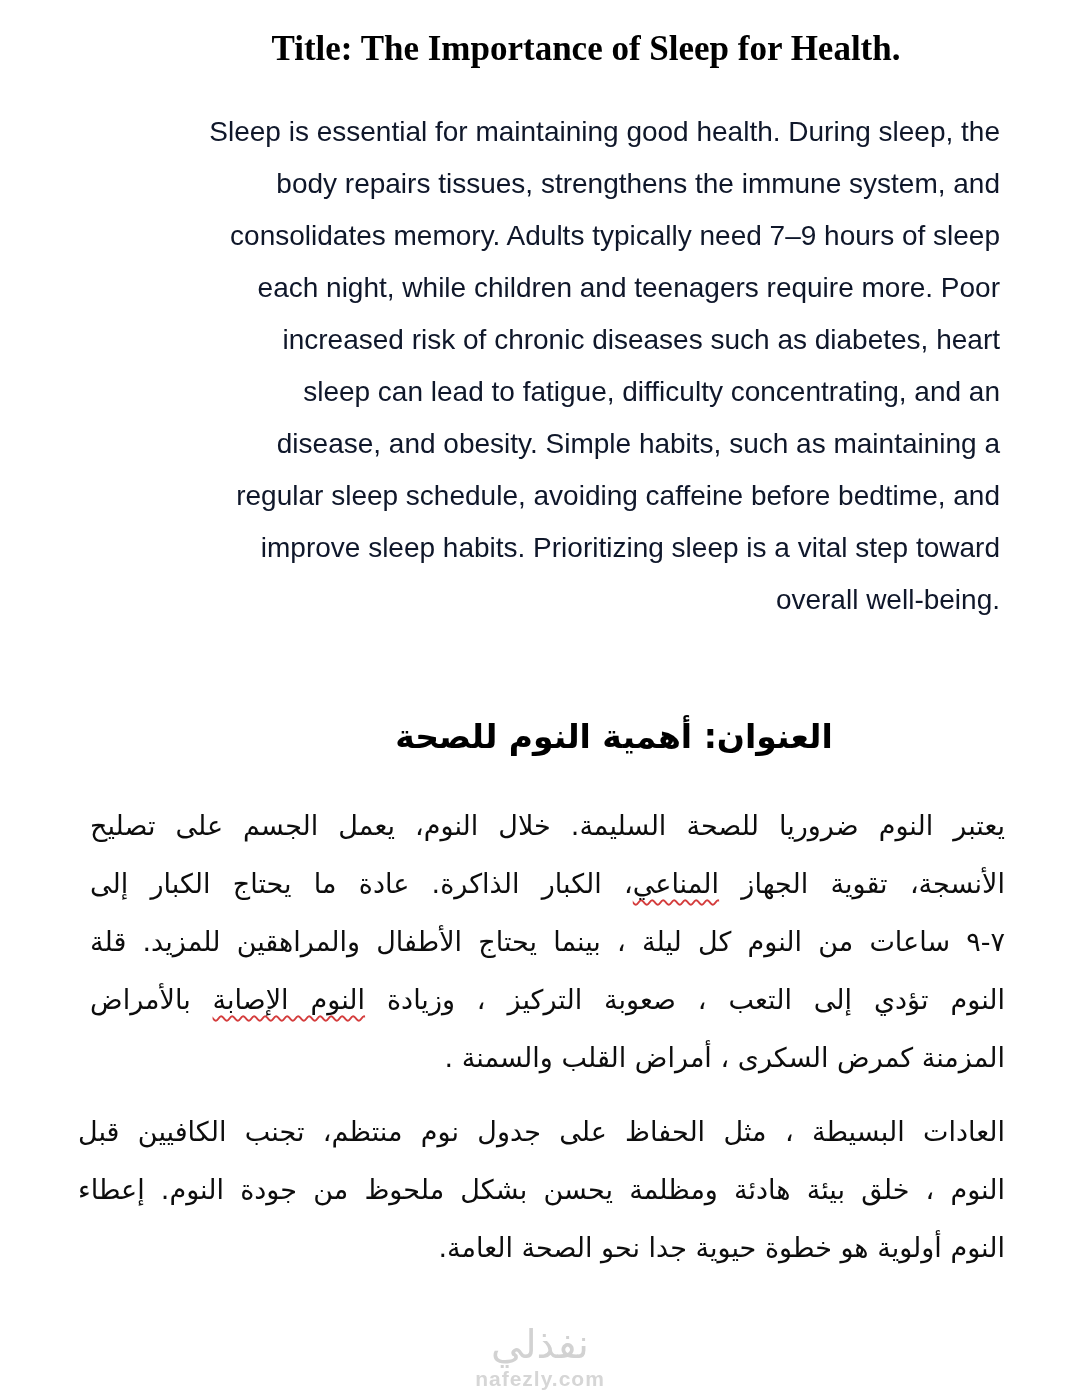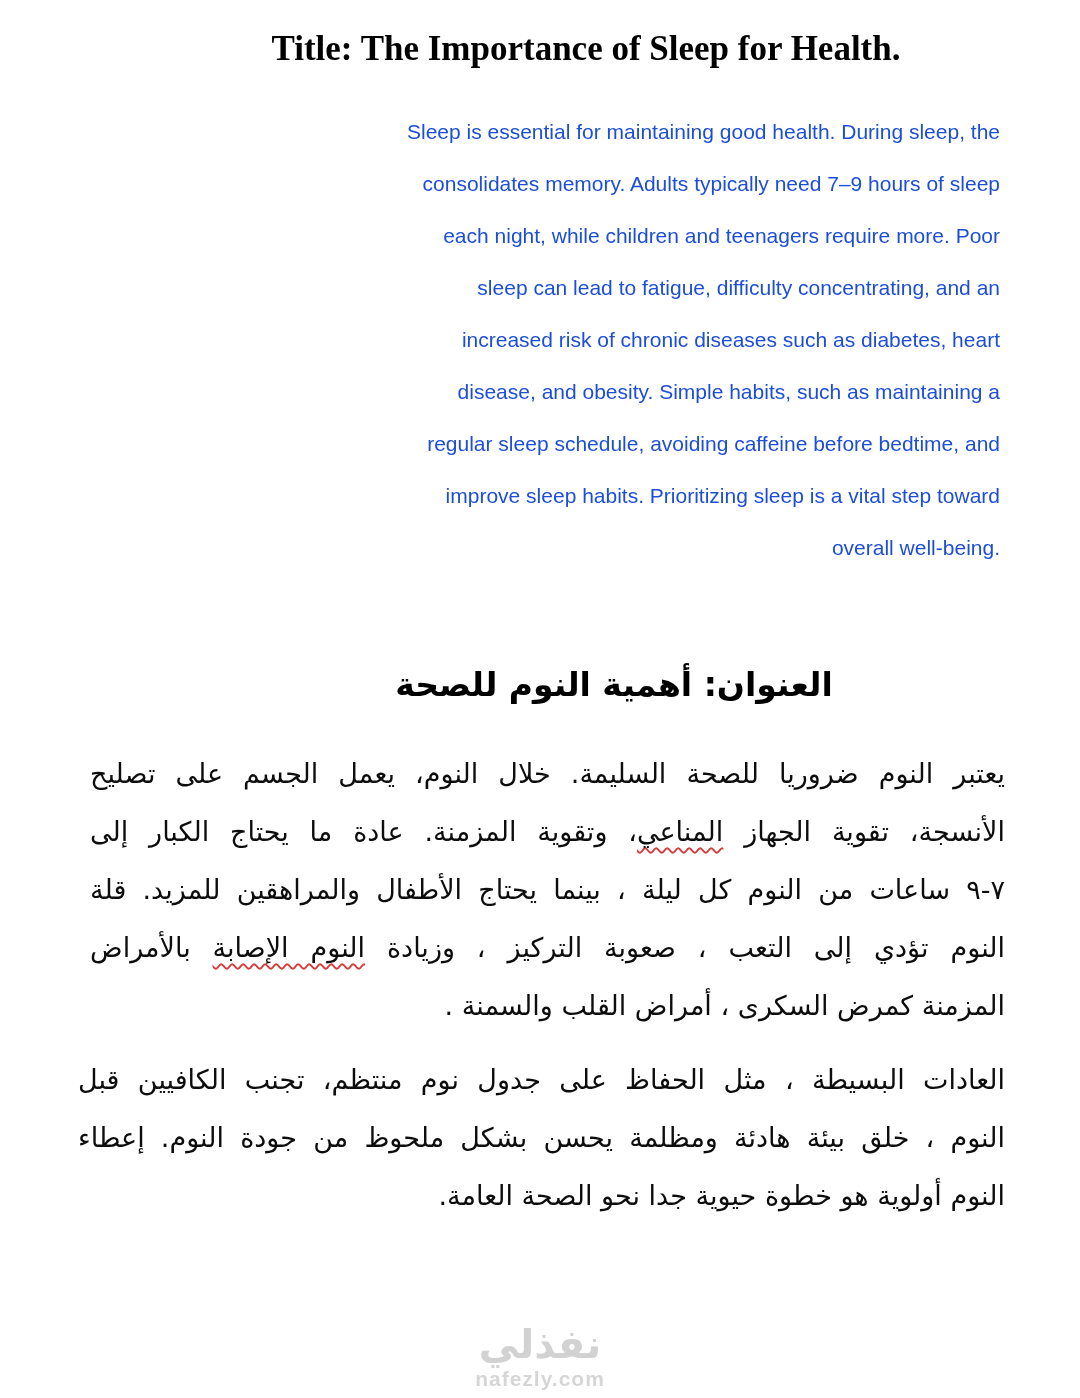--- a/index.html
+++ b/index.html
@@ -20,22 +20,22 @@
     font-size:35px;
     line-height:46px;
     font-weight:bold;
     color:#000000;
   }
   .title-prefix{font-family:Liberation Serif, serif;}
   .title-main{font-family:"Liberation Serif","DejaVu Serif",serif;}
   .en-para{
     margin-top:34px;
     padding:0 80px 0 64px;
-    font-size:21px;
-    color:#1d4ed8;
+    font-size:28px;
+    color:#0f172a;
   }
   .en-para .line{line-height:52px;text-align:right;white-space:nowrap;}
   .ar-heading{
     margin:88px 0 0 0;
     position:relative;
     left:74px;
     text-align:center;
     font-size:33px;
     line-height:46px;
     font-weight:bold;
@@ -68,21 +68,21 @@
     text-decoration-skip-ink:none;
   }
   .watermark{
     position:absolute;
     left:0;right:0;
     bottom:6px;
     text-align:center;
   }
   .wm-logo{
     font-family:"DejaVu Sans",sans-serif;
-    font-weight:bold;
+    font-weight:normal;
     font-size:40px;
     line-height:44px;
     color:#d2d2d2;
   }
   .wm-domain{
     font-size:21px;
     line-height:26px;
     letter-spacing:1px;
     color:#d6d6d6;
     font-weight:bold;
@@ -92,35 +92,36 @@
 <body>
 
 <div class="page">
 
   <h1 class="doc-title">
     <span class="title-prefix">Title:</span><span class="title-main"> The Importance of Sleep for Health.</span>
   </h1>
 
   <div class="en-para" dir="ltr">
       <div class="line"><span>Sleep is essential for maintaining good health. During sleep, the</span></div>
+      <div class="line"><span>body repairs tissues, strengthens the immune system, and</span></div>
       <div class="line"><span>consolidates memory. Adults typically need 7–9 hours of sleep</span></div>
       <div class="line"><span>each night, while children and teenagers require more. Poor</span></div>
+      <div class="line"><span>increased risk of chronic diseases such as diabetes, heart</span></div>
       <div class="line"><span>sleep can lead to fatigue, difficulty concentrating, and an</span></div>
-      <div class="line"><span>increased risk of chronic diseases such as diabetes, heart</span></div>
       <div class="line"><span>disease, and obesity. Simple habits, such as maintaining a</span></div>
       <div class="line"><span>regular sleep schedule, avoiding caffeine before bedtime, and</span></div>
       <div class="line"><span>improve sleep habits. Prioritizing sleep is a vital step toward</span></div>
       <div class="line last"><span>overall well-being.</span></div>
     </div>
 
   <h2 class="ar-heading" dir="rtl">العنوان: أهمية النوم للصحة</h2>
 
   <div class="ar-para ar-para-1" dir="rtl">
       <div class="line"><span>يعتبر النوم ضروريا للصحة السليمة. خلال النوم، يعمل الجسم على تصليح</span></div>
-      <div class="line"><span>الأنسجة، تقوية الجهاز </span><span class="squiggle">المناعي</span><span>، وتقوية المزمنة. عادة ما يحتاج الكبار إلى</span></div>
+      <div class="line"><span>الأنسجة، تقوية الجهاز </span><span class="squiggle">المناعي</span><span>، الكبار الذاكرة. عادة ما يحتاج الكبار إلى</span></div>
       <div class="line"><span>٧-٩ ساعات من النوم كل ليلة ، بينما يحتاج الأطفال والمراهقين للمزيد. قلة</span></div>
       <div class="line"><span>النوم تؤدي إلى التعب ، صعوبة التركيز ، وزيادة </span><span class="squiggle">النوم الإصابة</span><span> بالأمراض</span></div>
       <div class="line last"><span>المزمنة كمرض السكرى ، أمراض القلب والسمنة .</span></div>
     </div>
 
   <div class="ar-para ar-para-2" dir="rtl">
       <div class="line"><span>العادات البسيطة ، مثل الحفاظ على جدول نوم منتظم، تجنب الكافيين قبل</span></div>
       <div class="line"><span>النوم ، خلق بيئة هادئة ومظلمة يحسن بشكل ملحوظ من جودة النوم. إعطاء</span></div>
       <div class="line last"><span>النوم أولوية هو خطوة حيوية جدا نحو الصحة العامة.</span></div>
     </div>

